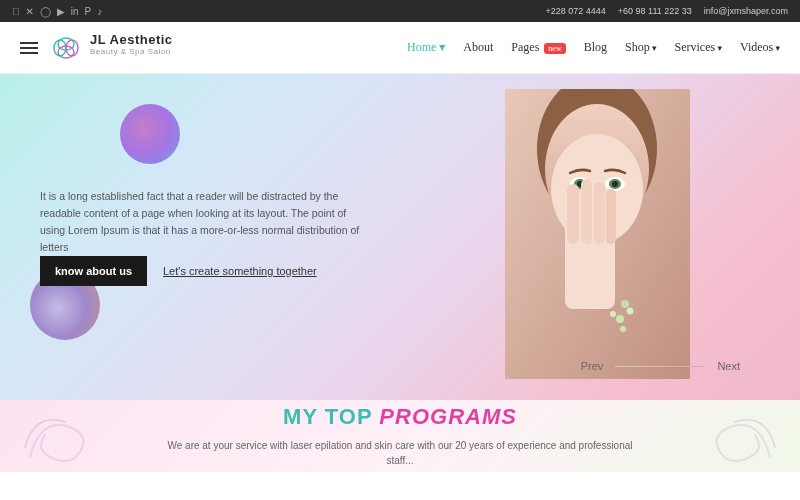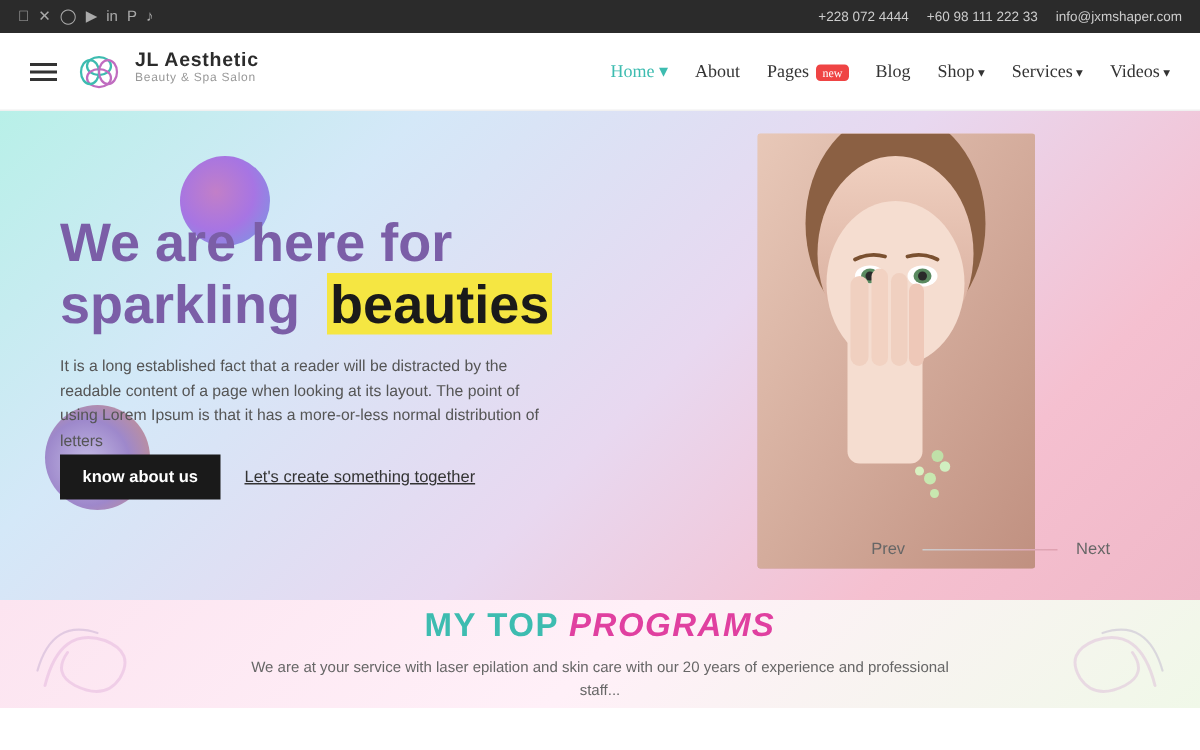--- a/index.html
+++ b/index.html
@@ -215,27 +215,20 @@
   </div>
 </nav>
 
 <div class="hero">
 
   <div class="blob1"></div>
   <div class="blob2"></div>
   <div class="blob3"></div>
 
   <div class="hero-content">
-    <h1 class="hero-heading">
-      <span class="line1">We are here for</span>
-      <span class="line2">
-        <span style="color:#7b5ea7; font-weight:700;">sparkling</span>
-        <span class="highlight-text highlight-bg" style="margin-left:8px;">beauties</span>
-      </span>
-    </h1>
     <p class="hero-para">It is a long established fact that a reader will be distracted by the readable content of a page when looking at its layout. The point of using Lorem Ipsum is that it has a more-or-less normal distribution of letters</p>
     <div class="hero-buttons">
       <button class="btn-know">know about us</button>
       <button class="btn-link">Let's create something together</button>
     </div>
   </div>
 
   <div class="hero-image-wrap">
     <div class="hero-image-placeholder">
       <div class="hero-img-inner">

